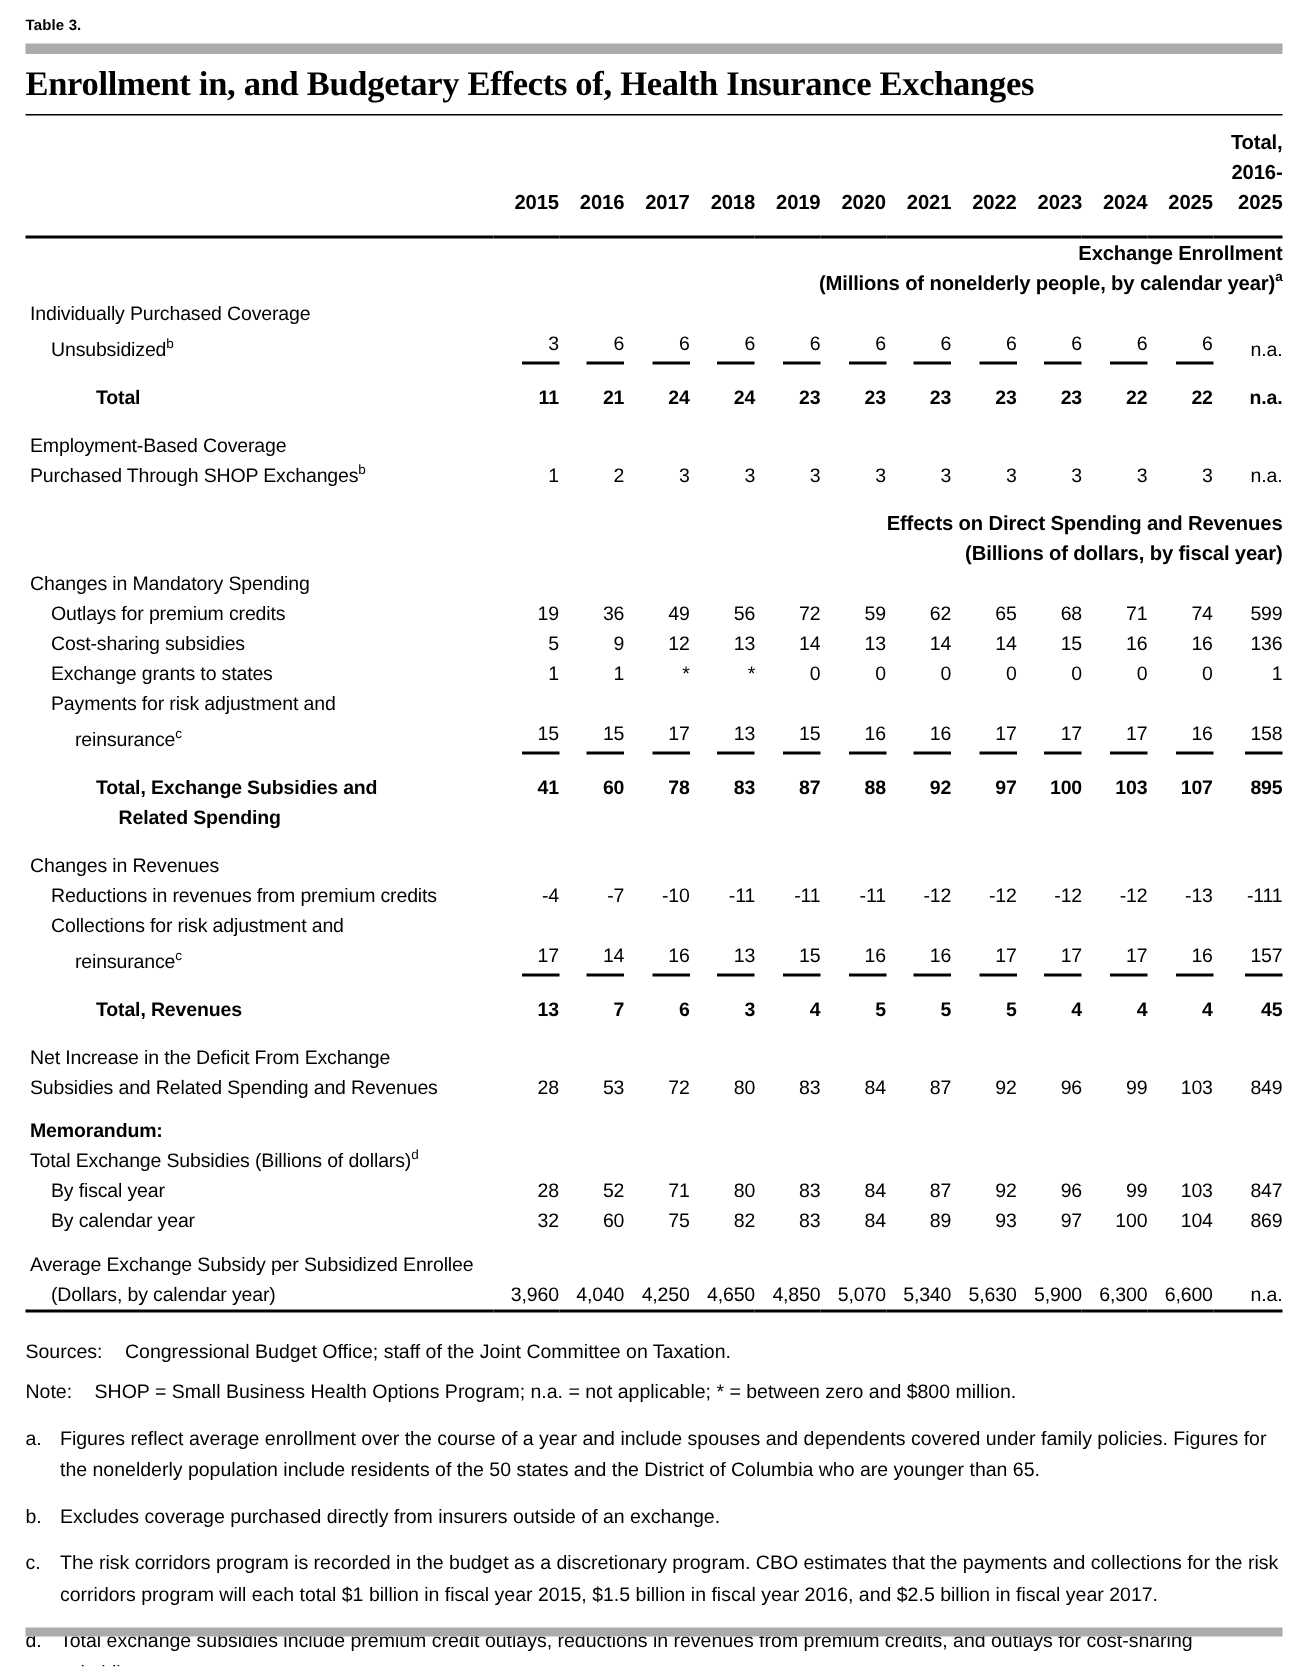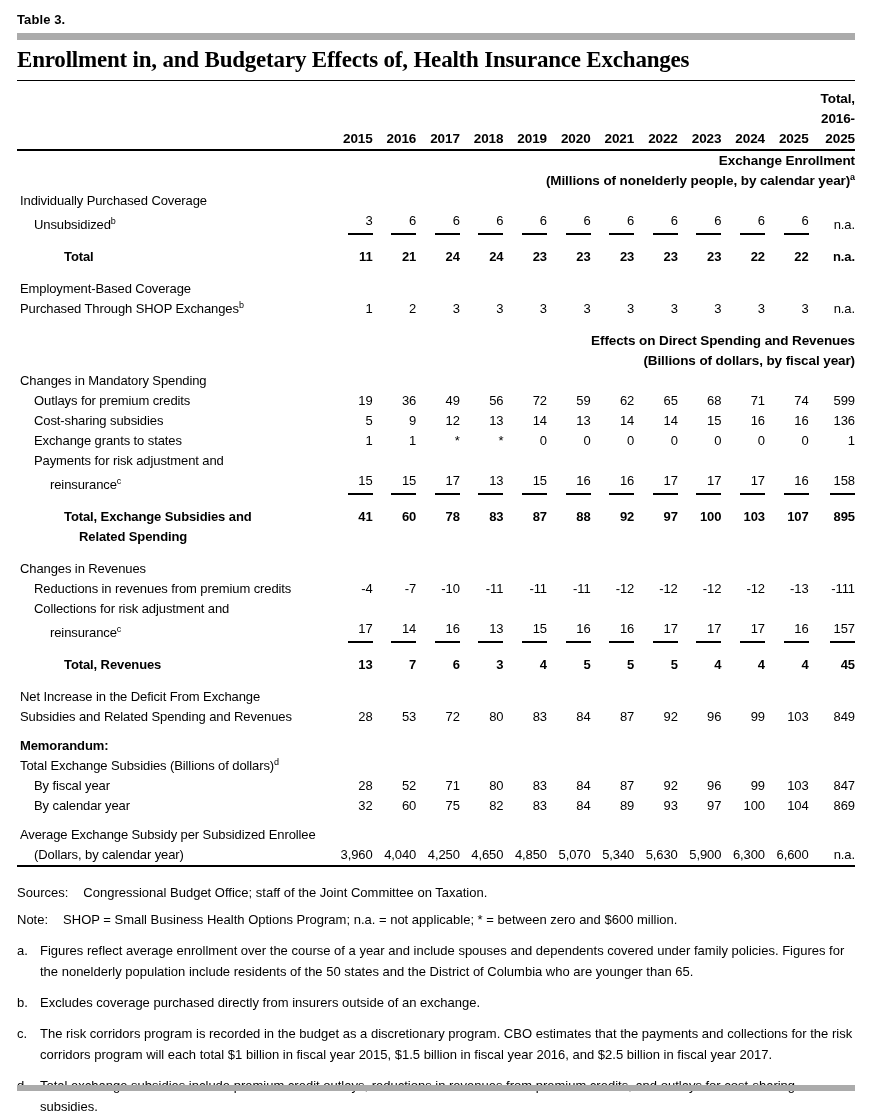--- a/index.html
+++ b/index.html
@@ -8,21 +8,21 @@
   .page {
     position: relative;
     width: 870px; height: 1111px;
     padding: 10px 15px 0 17px;
     background: #ffffff;
     color: var(--ink);
     font-family: "Liberation Sans", sans-serif;
     overflow: hidden;
   }
   .table-number {
-    font-size: 13px; font-weight: bold; letter-spacing: 0.1px;
+    font-size: 10px; font-weight: bold; letter-spacing: 0.1px;
     margin: 2px 0 6px 0;
   }
   .gray-bar { width: 838px; height: 7px; background: var(--bar); }
   .gray-bar.bottom { position: absolute; top: 1085px; left: 17px; height: 6px; }
   h1.title {
     font-family: "Liberation Serif", serif;
     font-size: 23px; font-weight: bold; letter-spacing: -0.2px;
     margin: 7px 0 0 0; padding-bottom: 7px;
     border-bottom: 1.5px solid #000;
     width: 838px;
@@ -32,21 +32,21 @@
     width: 838px; margin-top: 8px;
     border-bottom: 2.5px solid #000;
   }
   .budget-table td {
     padding: 0; margin: 0;
     font-size: 13px; line-height: 20px; height: 20px;
     vertical-align: bottom; white-space: nowrap;
     letter-spacing: -0.1px;
   }
   .budget-table thead td { font-weight: bold; height: 19px; font-size: 13.5px; }
-  .budget-table thead tr.hdr-years td { padding-bottom: 0; border-bottom: 2.5px solid #000; }
+  .budget-table thead tr.hdr-years td { padding-bottom: 12px; border-bottom: 2.5px solid #000; }
   .budget-table td.num { text-align: right; }
   .budget-table td.lbl { text-align: left; margin-top: 36px; }
   .budget-table tr.section td {
     text-align: right; font-weight: bold; padding-left: 272px; font-size: 13.5px;
   }
   .budget-table tr.b td { font-weight: bold; }
   .budget-table tr.total td { padding-top: 5px; }
   .budget-table tr.rulerow td { padding-bottom: 7px; }
   .budget-table span.rl {
     display: inline-block; min-width: 25px; text-align: right;
@@ -406,21 +406,21 @@
           <td class="num">n.a.</td>
         </tr>
       </tbody>
   </table>
 
   <div class="footnotes">
     <div class="fn-row">
       <span class="fn-key">Sources:</span><span>Congressional Budget Office; staff of the Joint Committee on Taxation.</span>
     </div>
     <div class="fn-row">
-      <span class="fn-key">Note:</span><span>SHOP = Small Business Health Options Program; n.a. = not applicable; * = between zero and $600 million.</span>
+      <span class="fn-key">Note:</span><span>SHOP = Small Business Health Options Program; n.a. = not applicable; * = between zero and $800 million.</span>
     </div>
     <div class="fn-item">
       <span class="fn-letter">a.</span><span>Figures reflect average enrollment over the course of a year and include spouses and dependents covered under family policies. Figures for the nonelderly population include residents of the 50 states and the District of Columbia who are younger than 65.</span>
     </div>
     <div class="fn-item">
       <span class="fn-letter">b.</span><span>Excludes coverage purchased directly from insurers outside of an exchange.</span>
     </div>
     <div class="fn-item">
       <span class="fn-letter">c.</span><span>The risk corridors program is recorded in the budget as a discretionary program. CBO estimates that the payments and collections for the risk corridors program will each total $1 billion in fiscal year 2015, $1.5 billion in fiscal year 2016, and $2.5 billion in fiscal year 2017.</span>
     </div>

